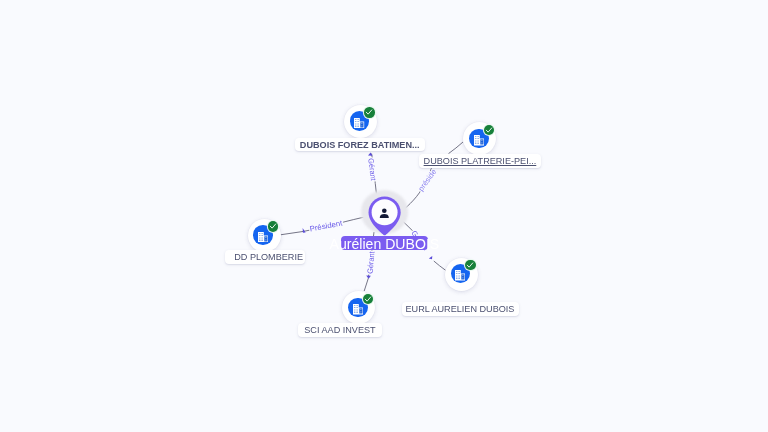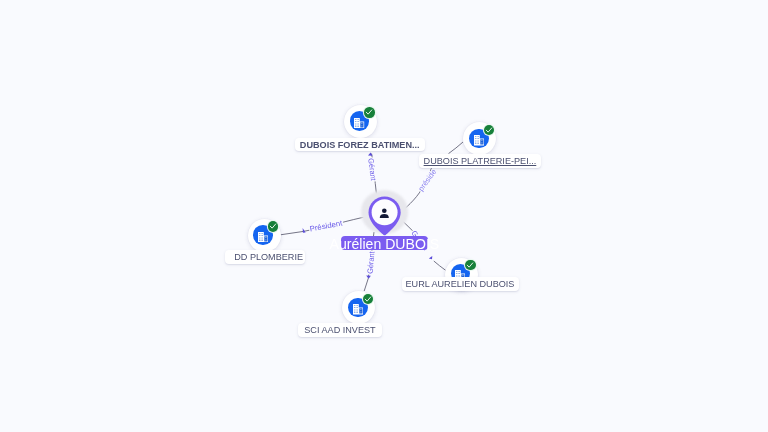--- a/index.html
+++ b/index.html
@@ -177,21 +177,21 @@
               <rect x="37.6" y="26.5" width="4.0" height="4.0" rx="1.2"></rect>
               <rect x="37.6" y="37.0" width="4.0" height="4.0" rx="1.2"></rect>
             </g>
           </svg>
         </div>
         <div class="badge" style="left: 465.2px; top: 260px; width: 10.4px; height: 10.4px; box-shadow: rgba(232, 248, 238, 0.95) 0px 0px 0px 1.1px;">
           <svg width="8.0" height="8.0" viewBox="0 0 24 24">
             <path d="M3.8 12.6 L9.4 18.4 L20.2 5.8" fill="none" stroke="#fff" stroke-width="2.7" stroke-linecap="round" stroke-linejoin="round"></path>
           </svg>
         </div>
-        <div class="nlabel" style="left: 401.5px; top: 277px; width: 117px; height: 13.8px;">
+        <div class="nlabel" style="left: 401.5px; top: 302px; width: 117px; height: 13.8px;">
           <span>EURL AURELIEN DUBOIS</span>
         </div>
       </div>
       <div class="node-wrap">
         <div class="disc" style="left: 342.4px; top: 291.3px; width: 33px; height: 33px;"></div>
         <div class="iconcircle" style="left: 348.1px; top: 297.7px; width: 19.6px; height: 19.6px; padding-top: 4px; box-sizing: border-box;">
           <svg width="10.2" height="10.4" viewBox="0 0 51 52">
             <path fill="#ffffff" d="M0 0 H29 V17 H51 V52 H0 Z"></path>
             <g fill="#2a66cd">
               <rect x="4.5" y="6.0" width="8.0" height="3.1" rx="0.9"></rect>

